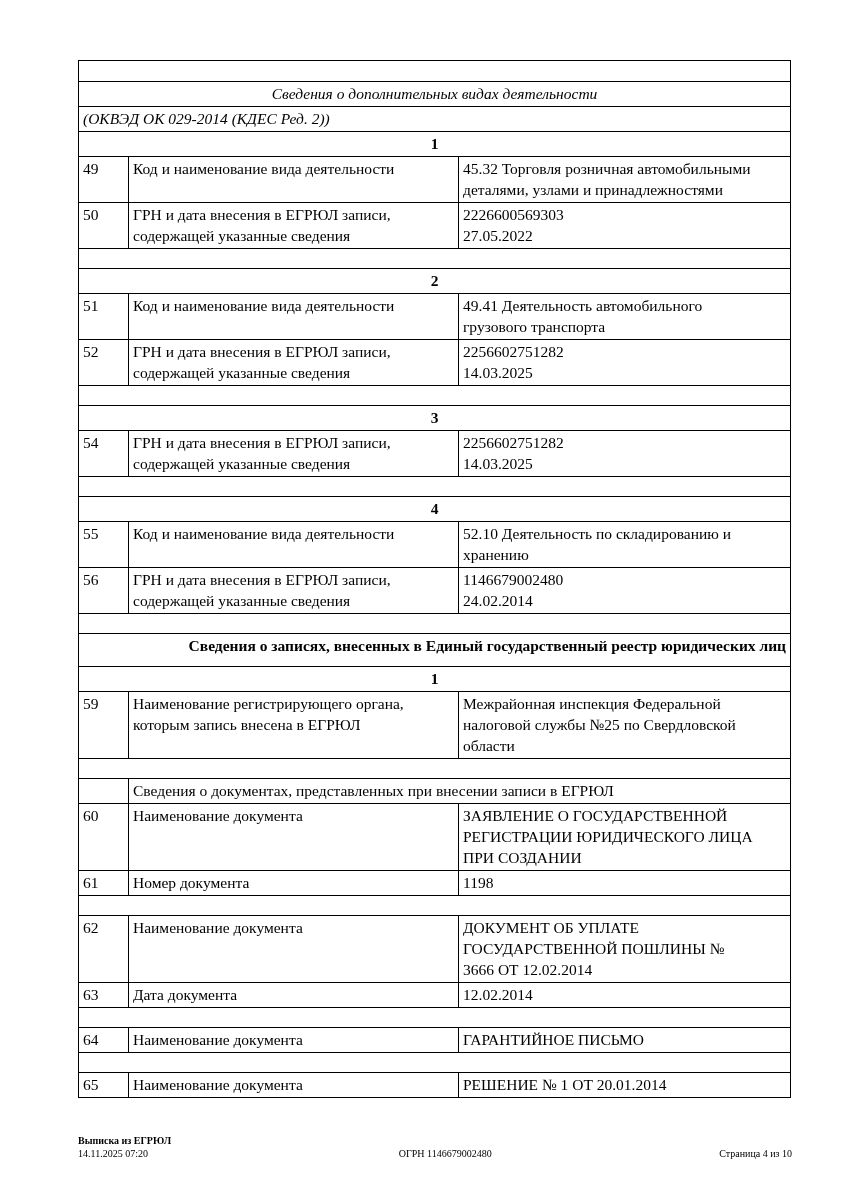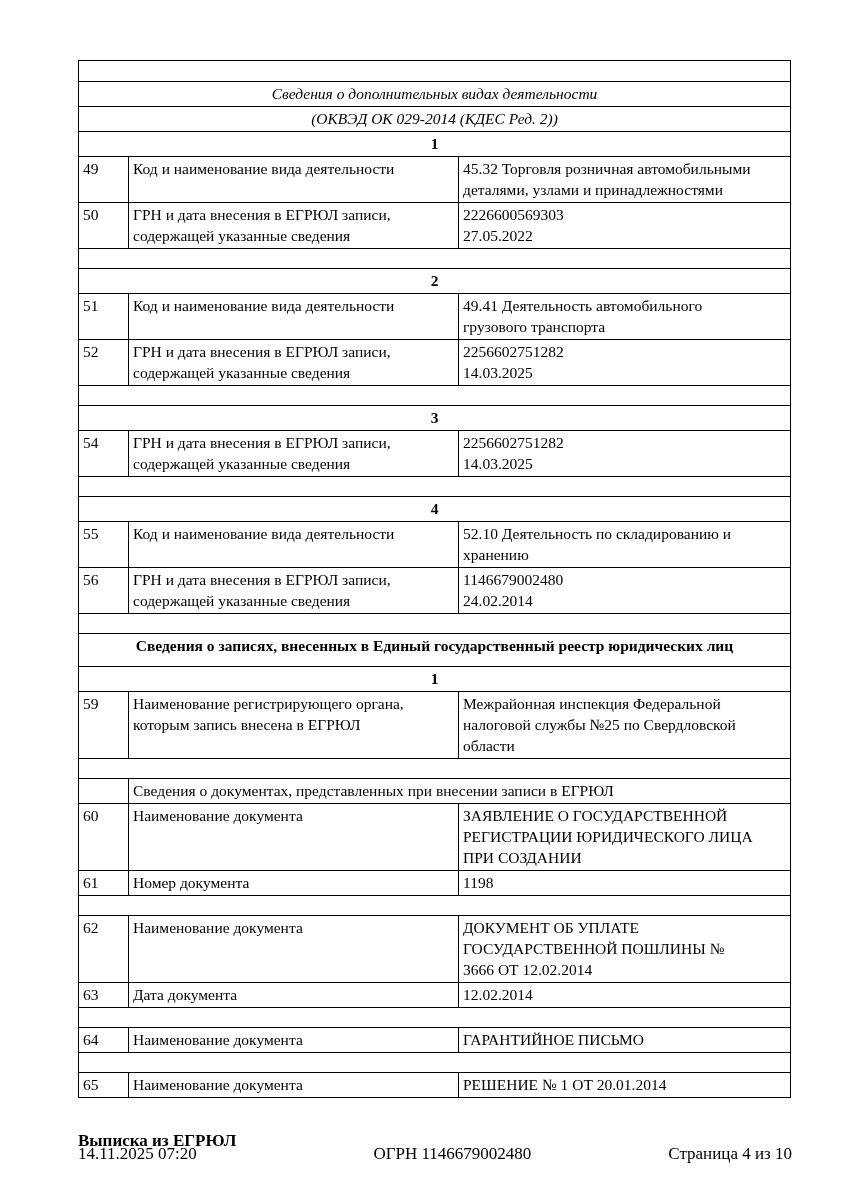--- a/index.html
+++ b/index.html
@@ -34,27 +34,27 @@
   tr.r-spacer td { height: 20px; padding: 0; }
 
   td.t-title {
     text-align: center;
     font-weight: normal;
     font-style: italic;
     font-size: 16px;
     height: 24px;
   }
   td.t-subtitle {
-    text-align: center;
+    text-align: left;
     font-style: italic;
     font-size: 15.5px;
     height: 24px;
   }
   td.t-section {
-    text-align: center;
+    text-align: right;
     font-weight: bold;
     font-size: 16.5px;
     height: 33px;
   }
   td.t-blocknum {
     text-align: center;
     font-weight: bold;
     font-size: 16.5px;
     height: 22px;
     line-height: 20px;
@@ -63,21 +63,21 @@
   td.rl, td.rv { white-space: pre-line; margin-top: 44px; }
   td.t-subheader { }
 
   .footer {
     position: absolute;
     left: 78px; top: 1134px;
     width: 714px;
     display: flex;
     justify-content: space-between;
     align-items: flex-end;
-    font-size: 17px;
+    font-size: 10px;
     line-height: 13px;
   }
   .footer .f-left .l1 { font-weight: bold; }
 </style>
 </head>
 <body>
 
 <table class="doc">
   <colgroup>
       <col class="c-num">

